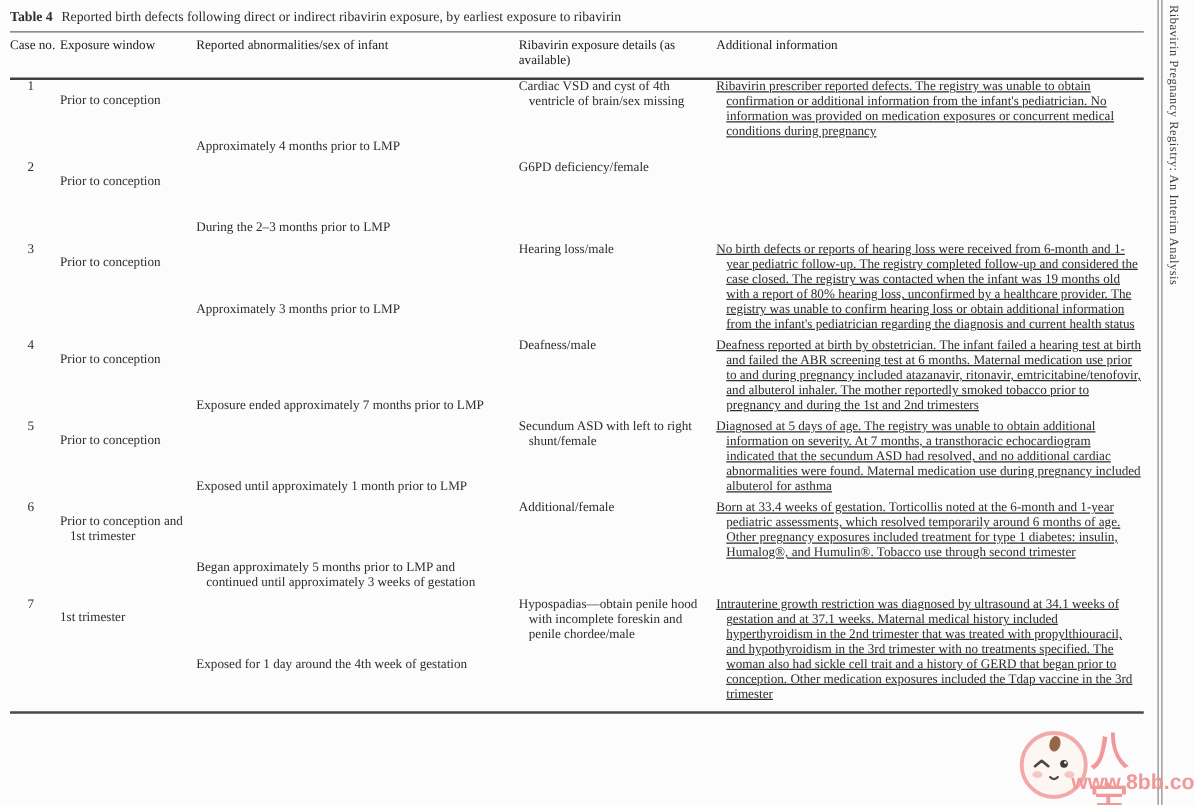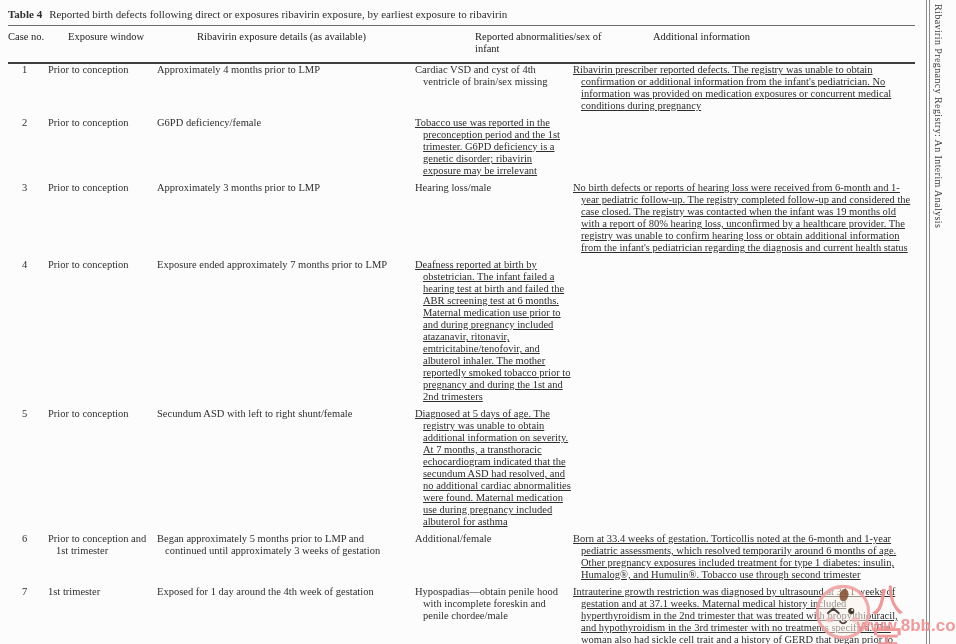--- a/index.html
+++ b/index.html
@@ -16,33 +16,33 @@
 
   .caption { font-size:11px; padding:2px 0 5px 0; }
   .caption b { font-weight:bold;text-align:center; }
   .caption span { margin-left:7px; }
 
   .rule-thin  { border-top:1px solid #6b6b6b; }
   .rule-thick { border-top:2px solid #3f3f3f; }
 
   .grid { display:grid; grid-template-columns:40px 109px 258px 158px 1fr; }
 
-  .header-row { padding:5px 0 7px 0;gap:20px; }
+  .header-row { padding:5px 0 7px 0; }
   .header-row .hcell { color:#222; }
   .h3 { padding-right:20px; }
   .h4 { padding-right:10px; }
 
   .section-label { padding:6px 0 4px 0; }
 
   .row { padding-bottom:5px; }
   .cell { color:#2e2e2e; }
   .hang { padding-left:8px; text-indent:-8px; }
   .c1 { padding-left:14px; }
-  .c2 { padding-right:8px; }
-  .c3 { padding-right:20px; }
+  .c2 { padding-right:8px;margin-top:11px; }
+  .c3 { padding-right:20px;margin-top:48px; }
   .c4 { padding-right:10px; }
   .c5 { padding-right:2px;text-decoration:underline; }
 
   .bottom-rule { border-top:2px solid #4a4a4a; margin-top:2px; }
 
   .side-rule {
     position:absolute; left:926px; top:0; height:644px; width:4px;
     border-left:1px solid #8a8a8a; border-right:1px solid #8a8a8a;
   }
   .side-text {
@@ -65,70 +65,72 @@
   }
 </style>
 </head>
 <body>
 
 <div class="page">
 
   <div class="table-wrap">
 
     <div class="caption">
-      <b>Table 4</b><span>Reported birth defects following direct or exposures ribavirin exposure, by earliest exposure to ribavirin</span>
+      <b>Table 4</b><span>Reported birth defects following direct or indirect ribavirin exposure, by earliest exposure to ribavirin</span>
     </div>
 
     <div class="rule-thin"></div>
 
     <div class="grid header-row">
       <div class="hcell h1">Case no.</div>
       <div class="hcell h2">Exposure window</div>
+      <div class="hcell h4">Reported abnormalities/sex of infant</div>
       <div class="hcell h3">Ribavirin exposure details (as available)</div>
-      <div class="hcell h4">Reported abnormalities/sex of infant</div>
       <div class="hcell h5">Additional information</div>
     </div>
 
     <div class="rule-thick"></div>
 
 
     <div>
   <div class="grid row">
     <div class="cell c1">1</div>
     <div class="cell c2 hang">Prior to conception</div>
     <div class="cell c3 hang">Approximately 4 months prior to LMP</div>
     <div class="cell c4 hang">Cardiac VSD and cyst of 4th ventricle of brain/sex missing</div>
     <div class="cell c5 hang">Ribavirin prescriber reported defects. The registry was unable to obtain confirmation or additional information from the infant's pediatrician. No information was provided on medication exposures or concurrent medical conditions during pregnancy</div>
   </div>
 
   <div class="grid row">
     <div class="cell c1">2</div>
     <div class="cell c2 hang">Prior to conception</div>
+    <div class="cell c3 hang">During the 2–3 months prior to LMP</div>
     <div class="cell c4 hang">G6PD deficiency/female</div>
-    <div class="cell c5 hang">Tobacco use was reported in the preconception period and the 1st trimester. G6PD deficiency is a genetic disorder; ribavirin exposure may be irrelevant</div>
   </div>
 
   <div class="grid row">
     <div class="cell c1">3</div>
     <div class="cell c2 hang">Prior to conception</div>
     <div class="cell c3 hang">Approximately 3 months prior to LMP</div>
     <div class="cell c4 hang">Hearing loss/male</div>
     <div class="cell c5 hang">No birth defects or reports of hearing loss were received from 6-month and 1-year pediatric follow-up. The registry completed follow-up and considered the case closed. The registry was contacted when the infant was 19 months old with a report of 80% hearing loss, unconfirmed by a healthcare provider. The registry was unable to confirm hearing loss or obtain additional information from the infant's pediatrician regarding the diagnosis and current health status</div>
   </div>
 
   <div class="grid row">
     <div class="cell c1">4</div>
     <div class="cell c2 hang">Prior to conception</div>
     <div class="cell c3 hang">Exposure ended approximately 7 months prior to LMP</div>
+    <div class="cell c4 hang">Deafness/male</div>
     <div class="cell c5 hang">Deafness reported at birth by obstetrician. The infant failed a hearing test at birth and failed the ABR screening test at 6 months. Maternal medication use prior to and during pregnancy included atazanavir, ritonavir, emtricitabine/tenofovir, and albuterol inhaler. The mother reportedly smoked tobacco prior to pregnancy and during the 1st and 2nd trimesters</div>
   </div>
 
   <div class="grid row">
     <div class="cell c1">5</div>
     <div class="cell c2 hang">Prior to conception</div>
+    <div class="cell c3 hang">Exposed until approximately 1 month prior to LMP</div>
     <div class="cell c4 hang">Secundum ASD with left to right shunt/female</div>
     <div class="cell c5 hang">Diagnosed at 5 days of age. The registry was unable to obtain additional information on severity. At 7 months, a transthoracic echocardiogram indicated that the secundum ASD had resolved, and no additional cardiac abnormalities were found. Maternal medication use during pregnancy included albuterol for asthma</div>
   </div>
 
   <div class="grid row">
     <div class="cell c1">6</div>
     <div class="cell c2 hang">Prior to conception and 1st trimester</div>
     <div class="cell c3 hang">Began approximately 5 months prior to LMP and continued until approximately 3 weeks of gestation</div>
     <div class="cell c4 hang">Additional/female</div>
     <div class="cell c5 hang">Born at 33.4 weeks of gestation. Torticollis noted at the 6-month and 1-year pediatric assessments, which resolved temporarily around 6 months of age. Other pregnancy exposures included treatment for type 1 diabetes: insulin, Humalog®, and Humulin®. Tobacco use through second trimester</div>

